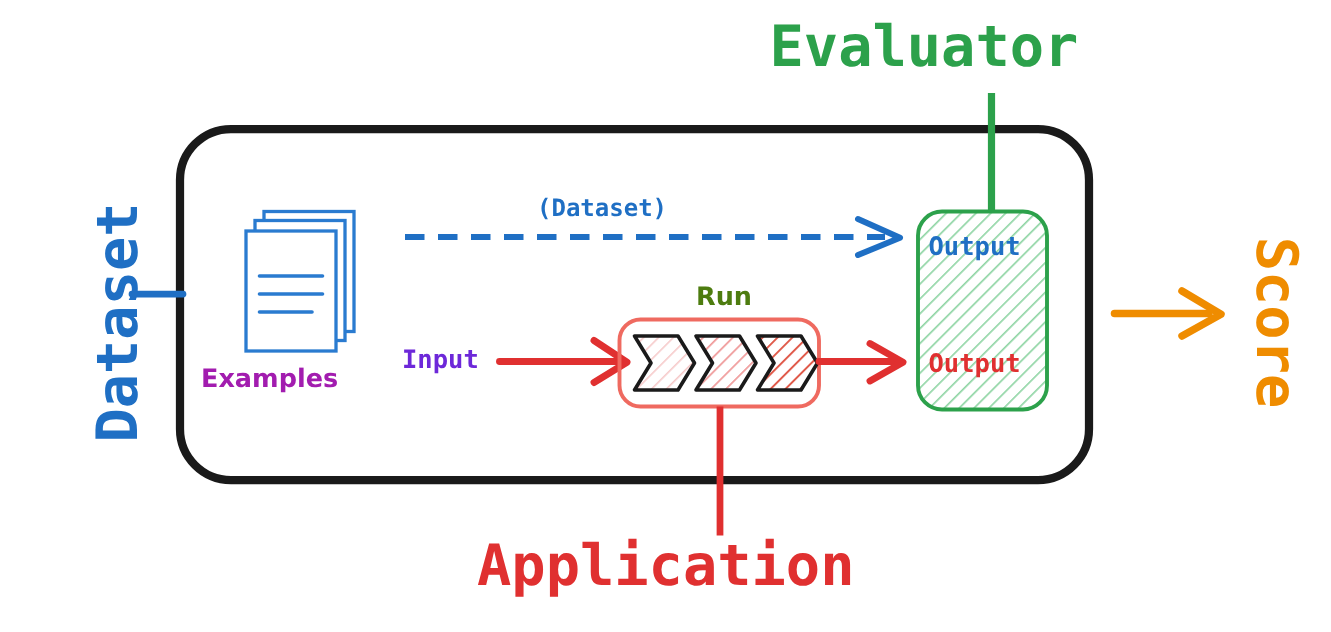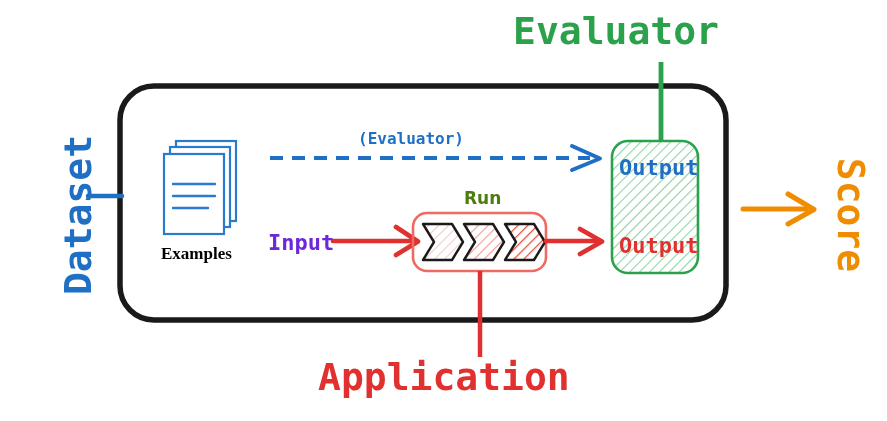--- a/index.html
+++ b/index.html
@@ -63,23 +63,23 @@
   }
   
   .small-label {
     font-family: "DejaVu Sans", sans-serif;
     font-weight: bold;
     font-size: 17px;
   }
   .mono-label {
     font-family: "DejaVu Sans Mono", monospace;
     font-weight: bold;
-    font-size: 22px;
+    font-size: 17px;
   }
-  #examples-label { left: 161px; top: 245px; color: #000000; font-family: Liberation Serif, serif; }
+  #examples-label { left: 134px; top: 245px; color: #a21caf; }
   #run-label      { left: 464px; top: 190px; color: #4d7c0f; }
   #input-label    { left: 268px; top: 232px; color: #6d28d9; }
   #optional-label { left: 358px; top: 131px; color: #1f6fc4; font-size: 16px; }
   #output-top-label    { left: 619px; top: 157px; color: #1f6fc4; }
   #output-bottom-label { left: 619px; top: 235px; color: #e03030; }
 </style>
 </head>
 <body>
 
 <div id="stage">
@@ -174,19 +174,19 @@
   <div class="lbl big-label" id="evaluator-label">Evaluator</div>
 
   <div class="lbl big-label" id="score-label">Score</div>
 
   <div class="lbl small-label" id="examples-label">Examples</div>
 
   <div class="lbl mono-label" id="input-label">Input</div>
 
   <div class="lbl small-label" id="run-label">Run</div>
 
-  <div class="lbl mono-label" id="optional-label">(Evaluator)</div>
+  <div class="lbl mono-label" id="optional-label">(Dataset)</div>
 
   <div class="lbl mono-label" id="output-top-label">Output</div>
 
   <div class="lbl mono-label" id="output-bottom-label">Output</div>
 
 </div>
 
 </body></html>

